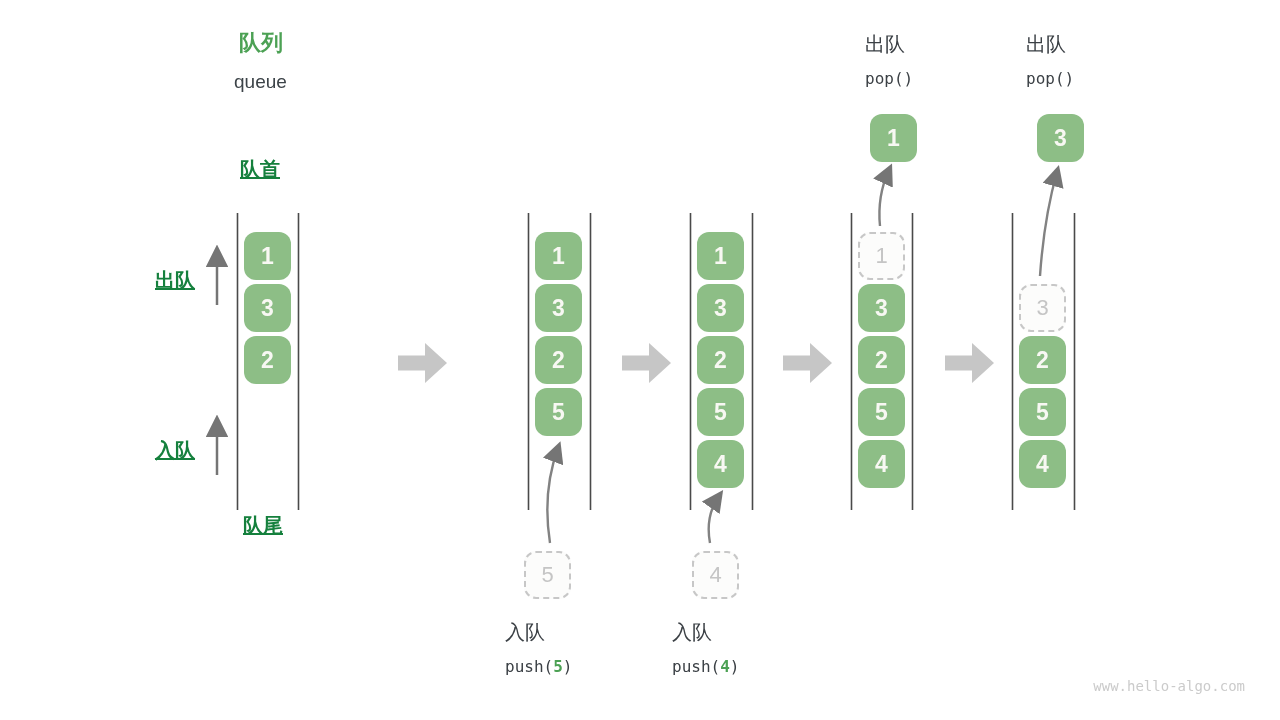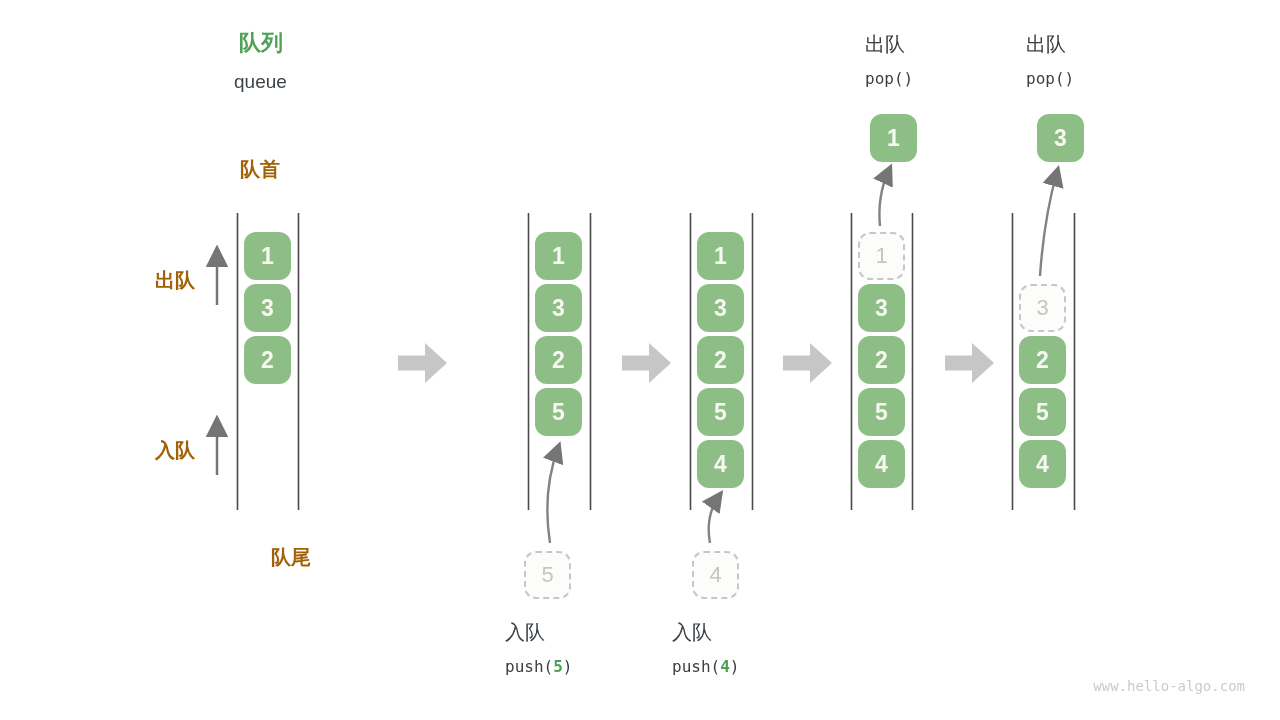--- a/index.html
+++ b/index.html
@@ -16,21 +16,21 @@
     display:flex; align-items:center; justify-content:center;
   }
   .box-dashed {
     position:absolute; width:47px; height:48px; box-sizing:border-box;
     border-radius:12px; border:2px dashed #C7C7C7; background:#FCFCFB;
     color:#C5C5C5; font-size:22px; font-weight:normal;
     display:flex; align-items:center; justify-content:center;
   }
 
   .zh   { position:absolute; color:#3B4045; font-size:20px; white-space:nowrap; }
-  .zh-b { font-weight:bold; color:#a16207; }
+  .zh-b { font-weight:bold; color:#15803d;text-decoration:underline; }
   .title-zh { position:absolute; color:#4CA154; font-size:22px; font-weight:bold; }
   .title-en { position:absolute; color:#3C4348; font-size:19px; }
 
   .op { position:absolute; }
   .op .l1 { color:#3B4045; font-size:20px; line-height:24px; }
   .op .l2 { font-family:"DejaVu Sans Mono", monospace; color:#3B4045;
             font-size:16px; line-height:24px; margin-top:11px; white-space:nowrap; }
   .arg-green { color:#4CA154; font-weight:bold; }
 
   .watermark {
@@ -75,21 +75,21 @@
       <polygon points="398,355.5 425,355.5 425,343 447,363 425,383 425,370.5 398,370.5"></polygon>
       <polygon points="622,355.5 649,355.5 649,343 671,363 649,383 649,370.5 622,370.5"></polygon>
       <polygon points="783,355.5 810,355.5 810,343 832,363 810,383 810,370.5 783,370.5"></polygon>
       <polygon points="945,355.5 972,355.5 972,343 994,363 972,383 972,370.5 945,370.5"></polygon>
     </g>
   </svg>
 
   <div class="title-zh" style="left:239px; top:28px;">队列</div>
   <div class="title-en" style="left:234px; top:71px;text-align:right;">queue</div>
   <div class="zh zh-b" style="left:240px; top:156px;">队首</div>
-  <div class="zh zh-b" style="left:243px; top:544px;margin-left:28px;">队尾</div>
+  <div class="zh zh-b" style="left:243px; top:512px;">队尾</div>
   <div class="zh zh-b" style="left:155px; top:267px;">出队</div>
   <div class="zh zh-b" style="left:155px; top:437px;">入队</div>
 
   <div class="box" style="left:244px; top:232px;">1</div>
   <div class="box" style="left:244px; top:284px;">3</div>
   <div class="box" style="left:244px; top:336px;">2</div>
 
   <div class="box" style="left:535px; top:232px;">1</div>
   <div class="box" style="left:535px; top:284px;">3</div>
   <div class="box" style="left:535px; top:336px;">2</div>

